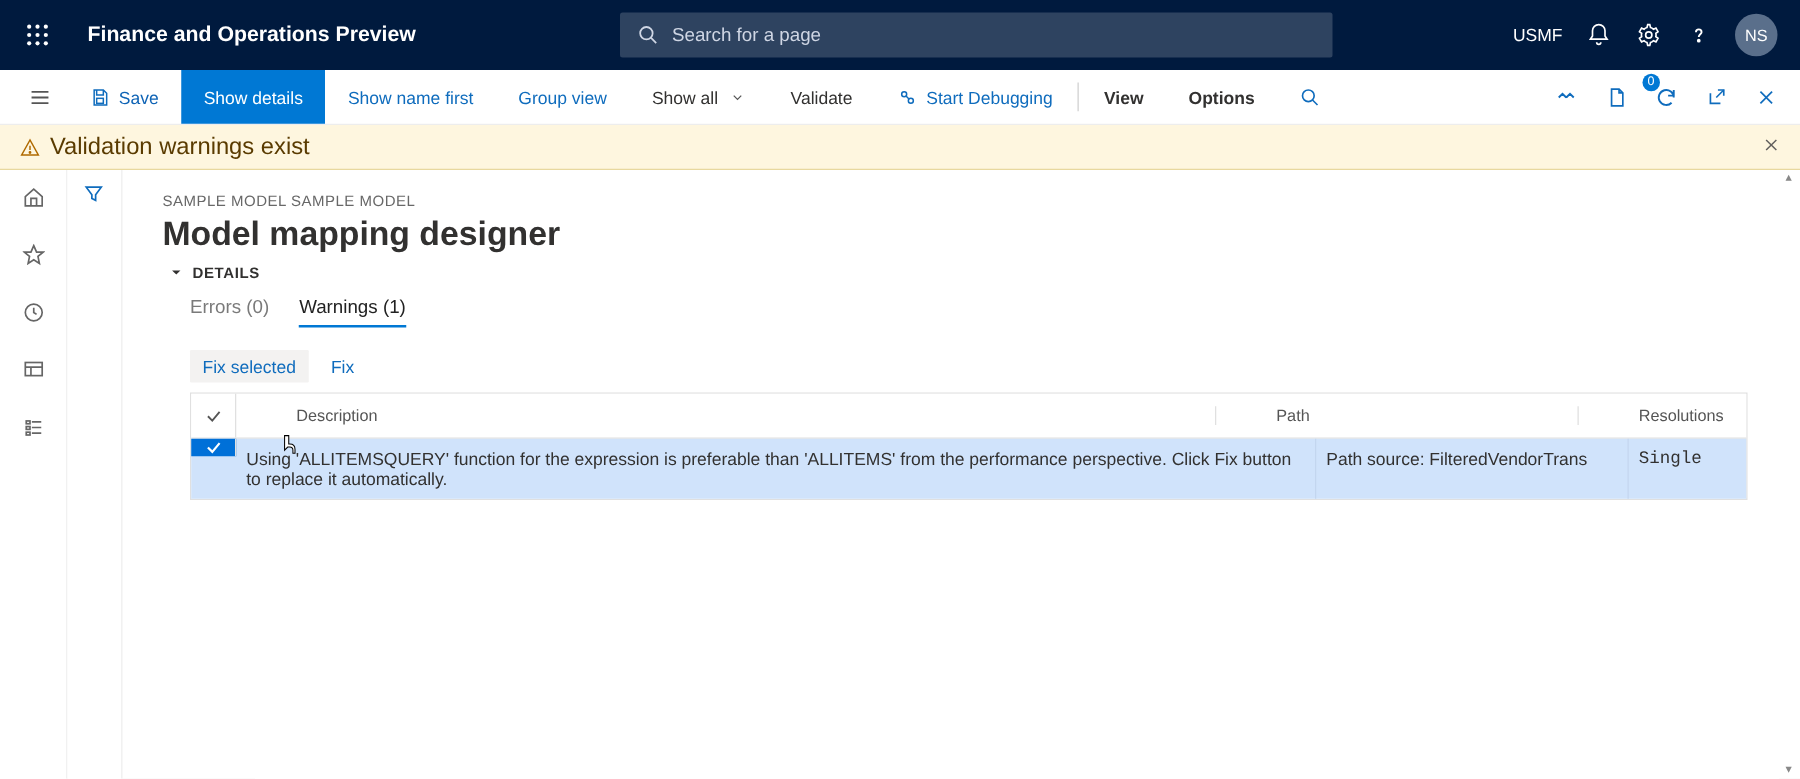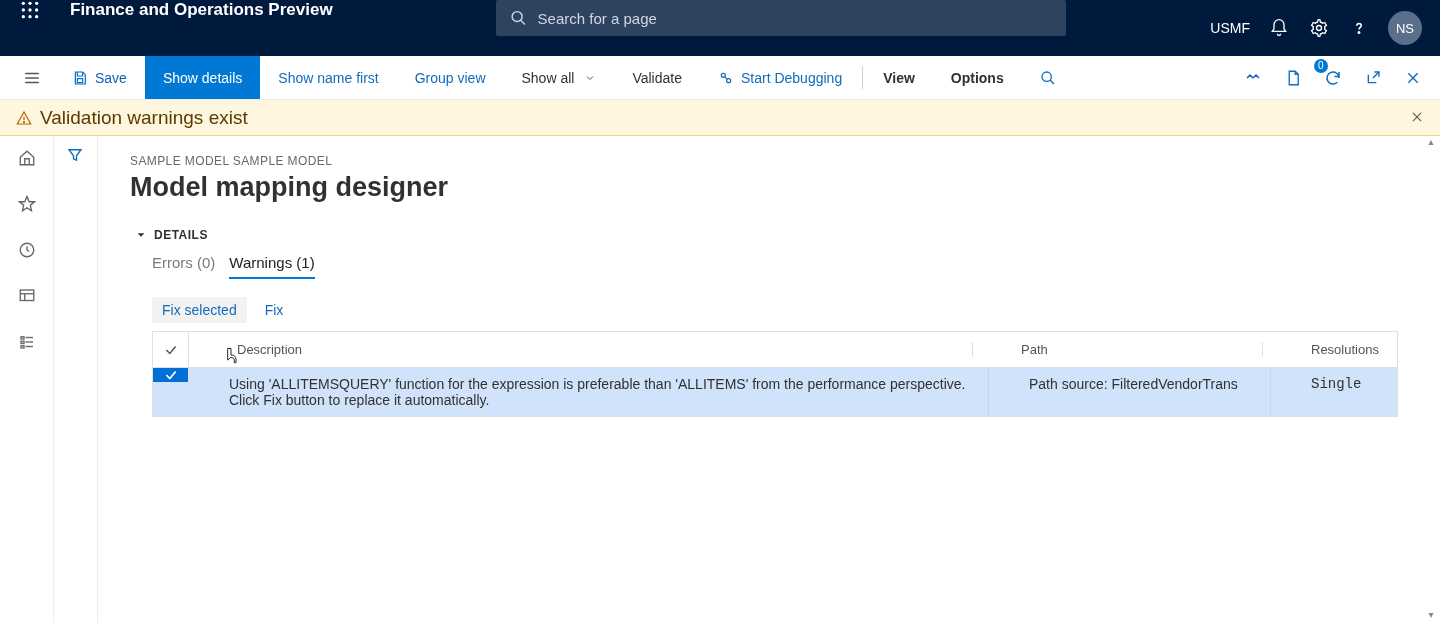--- a/index.html
+++ b/index.html
@@ -1,19 +1,19 @@
 <!DOCTYPE html>
 <html><head>
 <meta charset="utf-8">
 <style>
 * { margin: 0; padding: 0; box-sizing: border-box; }
 body { font-family: "Segoe UI", -apple-system, sans-serif; font-size: 14px; color: #323130; overflow: hidden; }
 
 
-.topbar { height: 56px; background: #001a3e; color: #fff; display: flex; padding: 0 10px; }
+.topbar { height: 56px; background: #001a3e; color: #fff; display: flex; align-items: center; padding: 0 10px; }
 .waffle { width: 40px; display:flex; justify-content:center; cursor:pointer; }
 .waffle svg { width:20px; height:20px; }
 .app-title { font-size: 17px; font-weight:600; padding:0 20px; cursor:pointer; }
 .search-container { flex:1; display:flex; justify-content:center; }
 .searchbox { background: rgba(255,255,255,0.18); border-radius:2px; width:570px; height:36px; display:flex; align-items:center; padding:0 14px; color:#cfd6e4; }
 .searchbox input { background:transparent; border:none; outline:none; color:#fff; font-size:15px; width:100%; margin-left:10px; }
 .searchbox input::placeholder { color:#cfd6e4; }
 .top-right { display:flex; align-items:center; gap:18px; padding-right:8px; }
 .top-icon { width:22px; height:22px; display:flex; align-items:center; justify-content:center; cursor:pointer; color:#fff; }
 .avatar { width:34px; height:34px; border-radius:50%; background:#5a6f8b; display:flex; align-items:center; justify-content:center; font-size:13px; font-weight:400; }
@@ -42,45 +42,45 @@
 .page { display:flex; height: calc(623px - 56px - 44px - 36px); }
 .leftrail { width:54px; background:#fff; border-right:1px solid #ededed; display:flex; flex-direction:column; align-items:center; padding-top:12px; gap:26px; }
 .leftrail .ic { width:20px; height:20px; color:#666; cursor:pointer; display:flex; align-items:center; justify-content:center; }
 
 .sideicons { width:44px; background:#fff; border-right:1px solid #ededed; display:flex; flex-direction:column; align-items:center; padding-top:10px; }
 .sideicons .ic { width:20px; height:20px; color:#0f6cbd; cursor:pointer; }
 
 .main { flex:1; background:#f3f3f3; overflow:auto; position:relative; }
 .content { background:#fff; margin:0; padding: 18px 32px; min-height:100%; }
 .crumb { text-transform:uppercase; font-size:12px; color:#686868; letter-spacing:0.4px; }
-.page-title { font-size:27px; font-weight:600; margin-top:4px; margin-bottom:25px; }
+.page-title { font-size:27px; font-weight:600; margin-top:4px; margin-bottom:8px; }
 .details-header { display:flex; align-items:center; gap:8px; cursor:pointer; margin-bottom:12px; margin-left:6px; }
 .details-header .tri { transform: rotate(0deg); }
 .details-header .lbl { font-size:12px; font-weight:700; letter-spacing:0.5px; }
 
-.tabs { display:flex; gap:14px; margin-bottom:18px; padding-left:22px; }
+.tabs { display:flex; gap:24px; margin-bottom:18px; padding-left:22px; }
 .tab { font-size:15px; color:#7a7a7a; padding-bottom:6px; cursor:pointer; }
 .tab.active { color:#222; border-bottom:2px solid #0078d4; }
 
 .fixbtns { display:flex; gap:8px; padding-left:22px; margin-bottom:8px; }
 .fixbtn { color:#0f6cbd; padding:5px 10px; cursor:pointer; font-size:14px; border-radius:1px; }
 .fixbtn.hover { background:#f3f2f1; }
 
 
 .table { border:1px solid #e0e0e0; margin-left:22px; margin-right:10px; }
 .thead { display:flex; background:#fff; border-bottom:1px solid #e0e0e0; height:36px; align-items:center; font-size:13px; color:#555;gap:40px; }
 .col-check { width:36px; display:flex; justify-content:center; border-right:1px solid #e0e0e0; height:100%; align-items:center; cursor:pointer; }
 .col-desc { flex:1; padding-left:8px; border-right:1px solid #e0e0e0; }
 .col-path { width:250px; padding-left:8px; border-right:1px solid #e0e0e0; }
 .col-res { width:94px; padding-left:8px; }
 
 .trow { display:flex; min-height:48px; background:#d0e3fb; font-size:14px; }
 .trow .col-check { background:#0070d8; color:#fff; }
 .trow .col-check svg { stroke:#fff; }
-.trow .cell { padding:8px 8px;margin-left:32px; }
+.trow .cell { padding:8px 8px; }
 .trow .col-desc { flex:1; border-right:1px solid #c3d6ef; }
 .trow .col-path { width:250px; border-right:1px solid #c3d6ef; }
 .trow .col-res { width:94px;font-family:Liberation Mono, monospace; }
 
 
 .cursor { position:absolute; width:20px; height:24px; pointer-events:none; }
 
 .scrollhint { position:absolute; right:2px; top:0; width:14px; height:100%; }
 .scrollhint .arrowup, .scrollhint .arrowdn { position:absolute; right:0; width:14px; height:14px; color:#888; font-size:10px; text-align:center; }
 .scrollhint .arrowup{ top:0;} .scrollhint .arrowdn{ bottom:0;}

